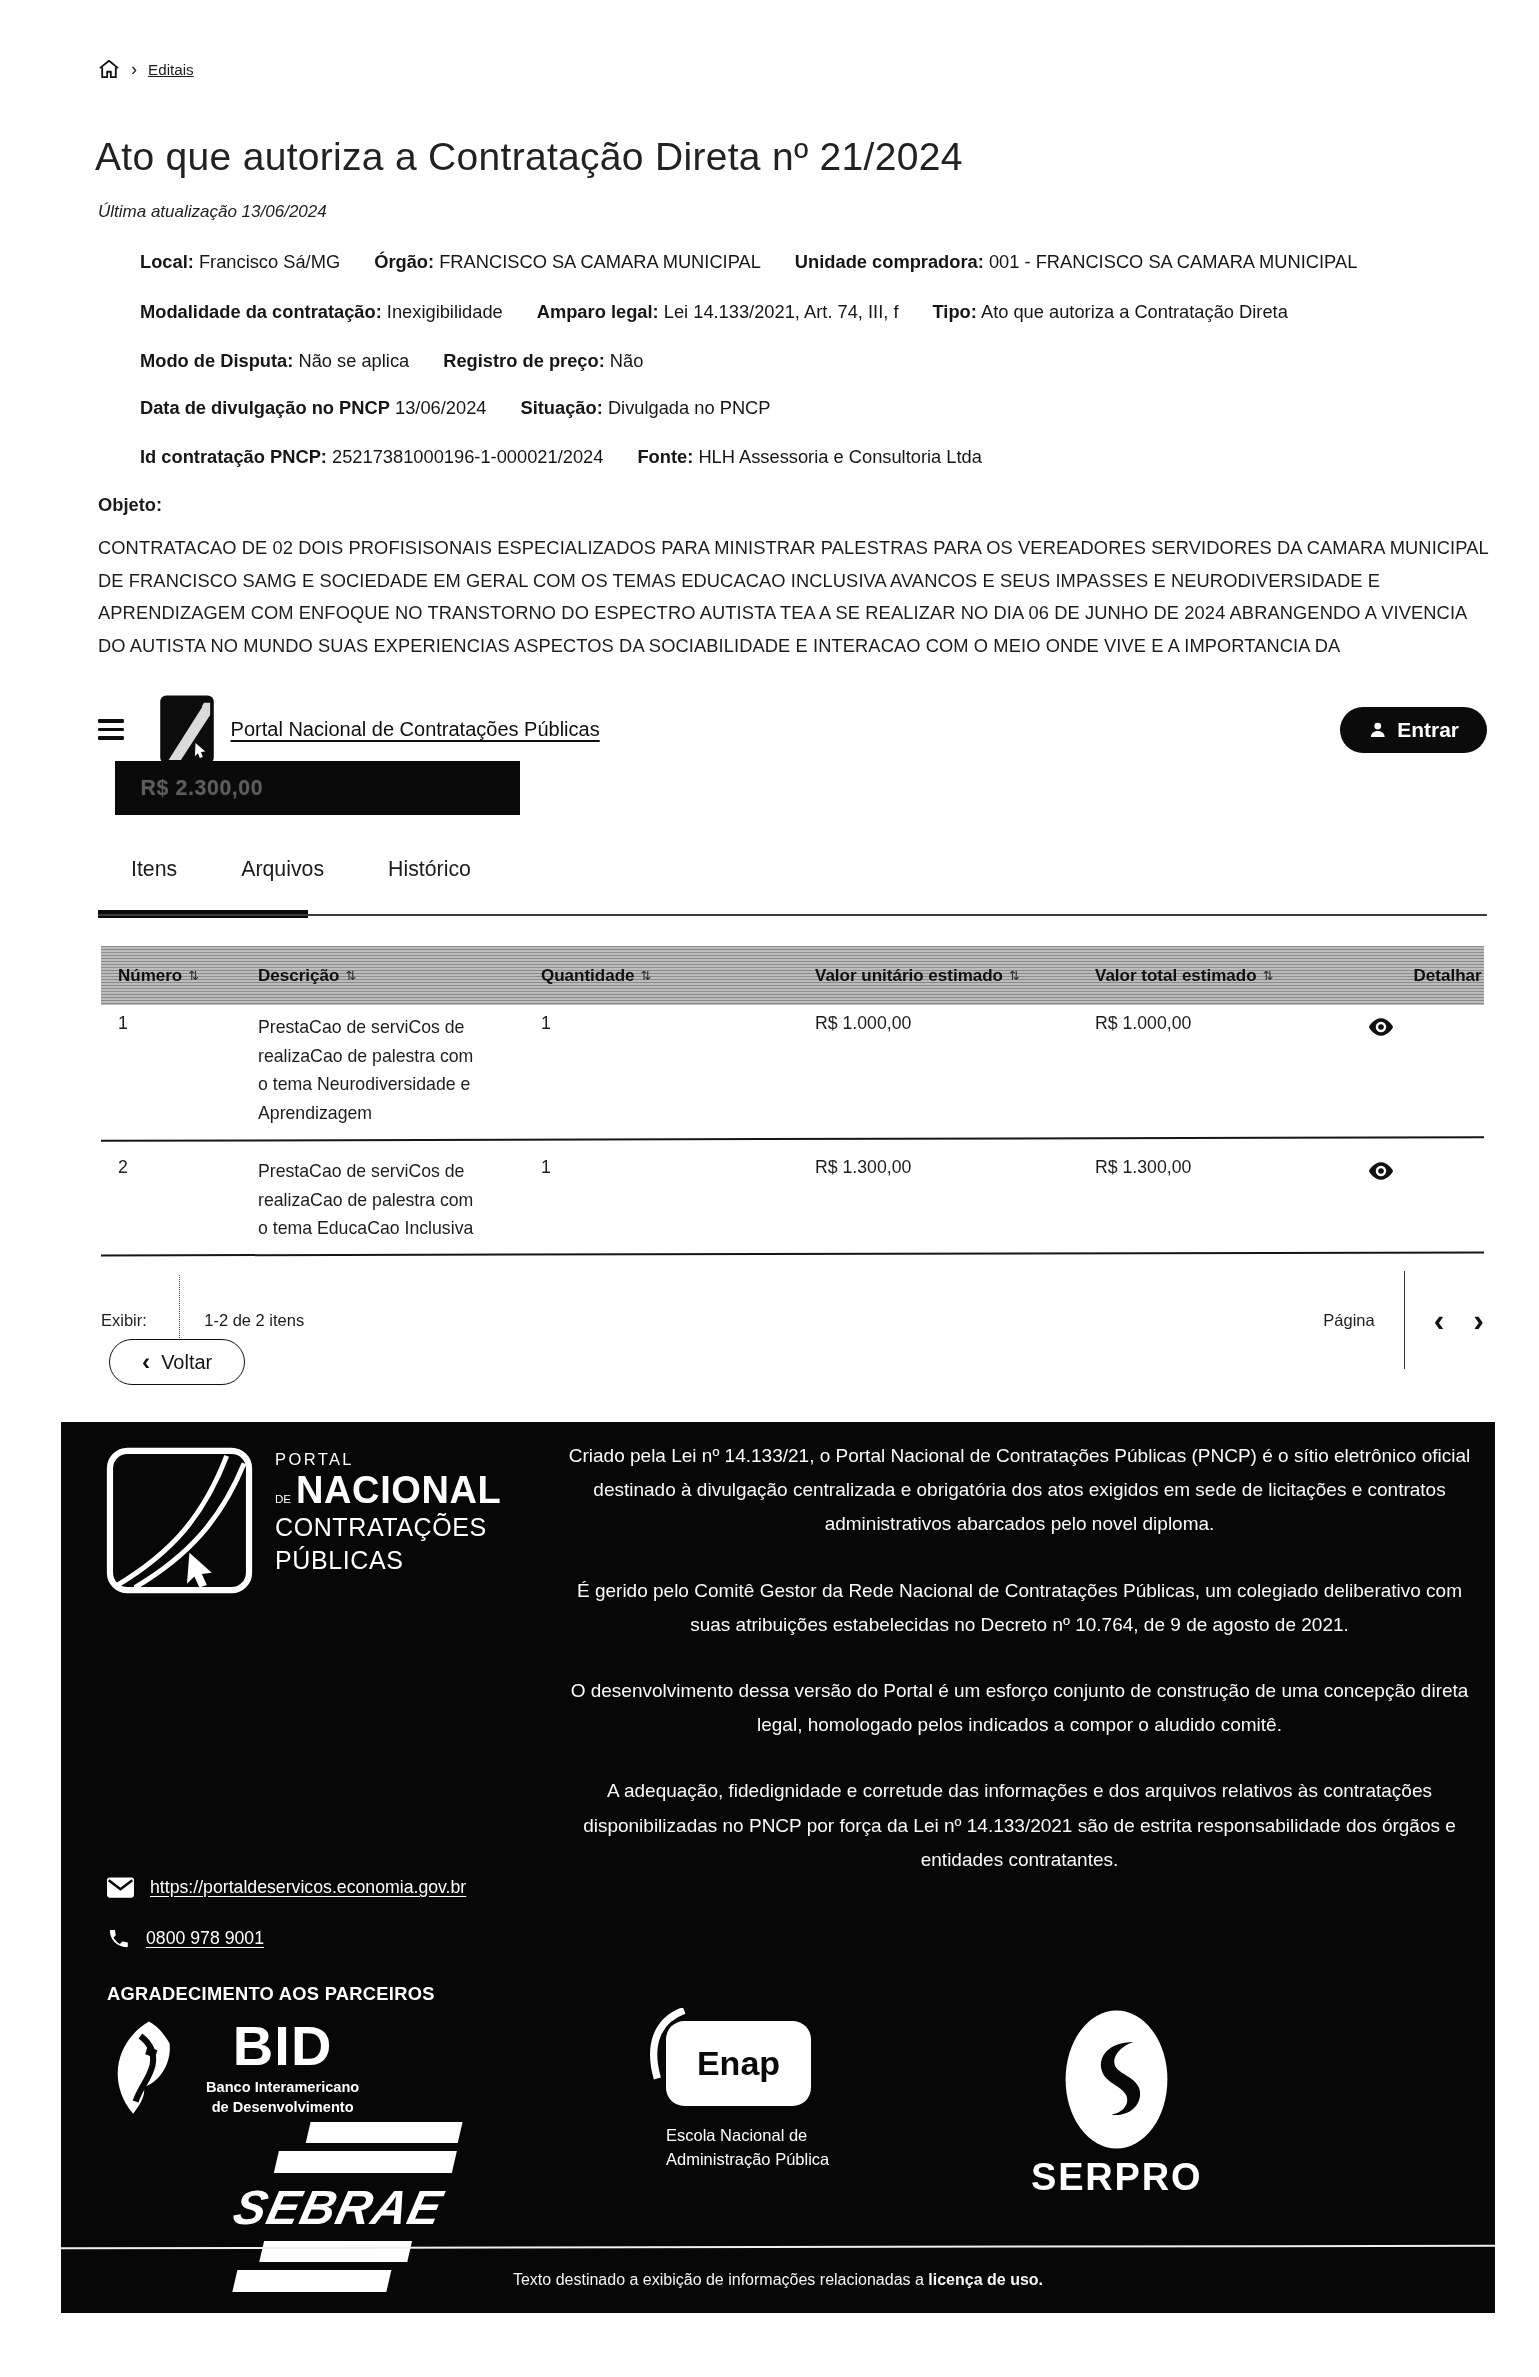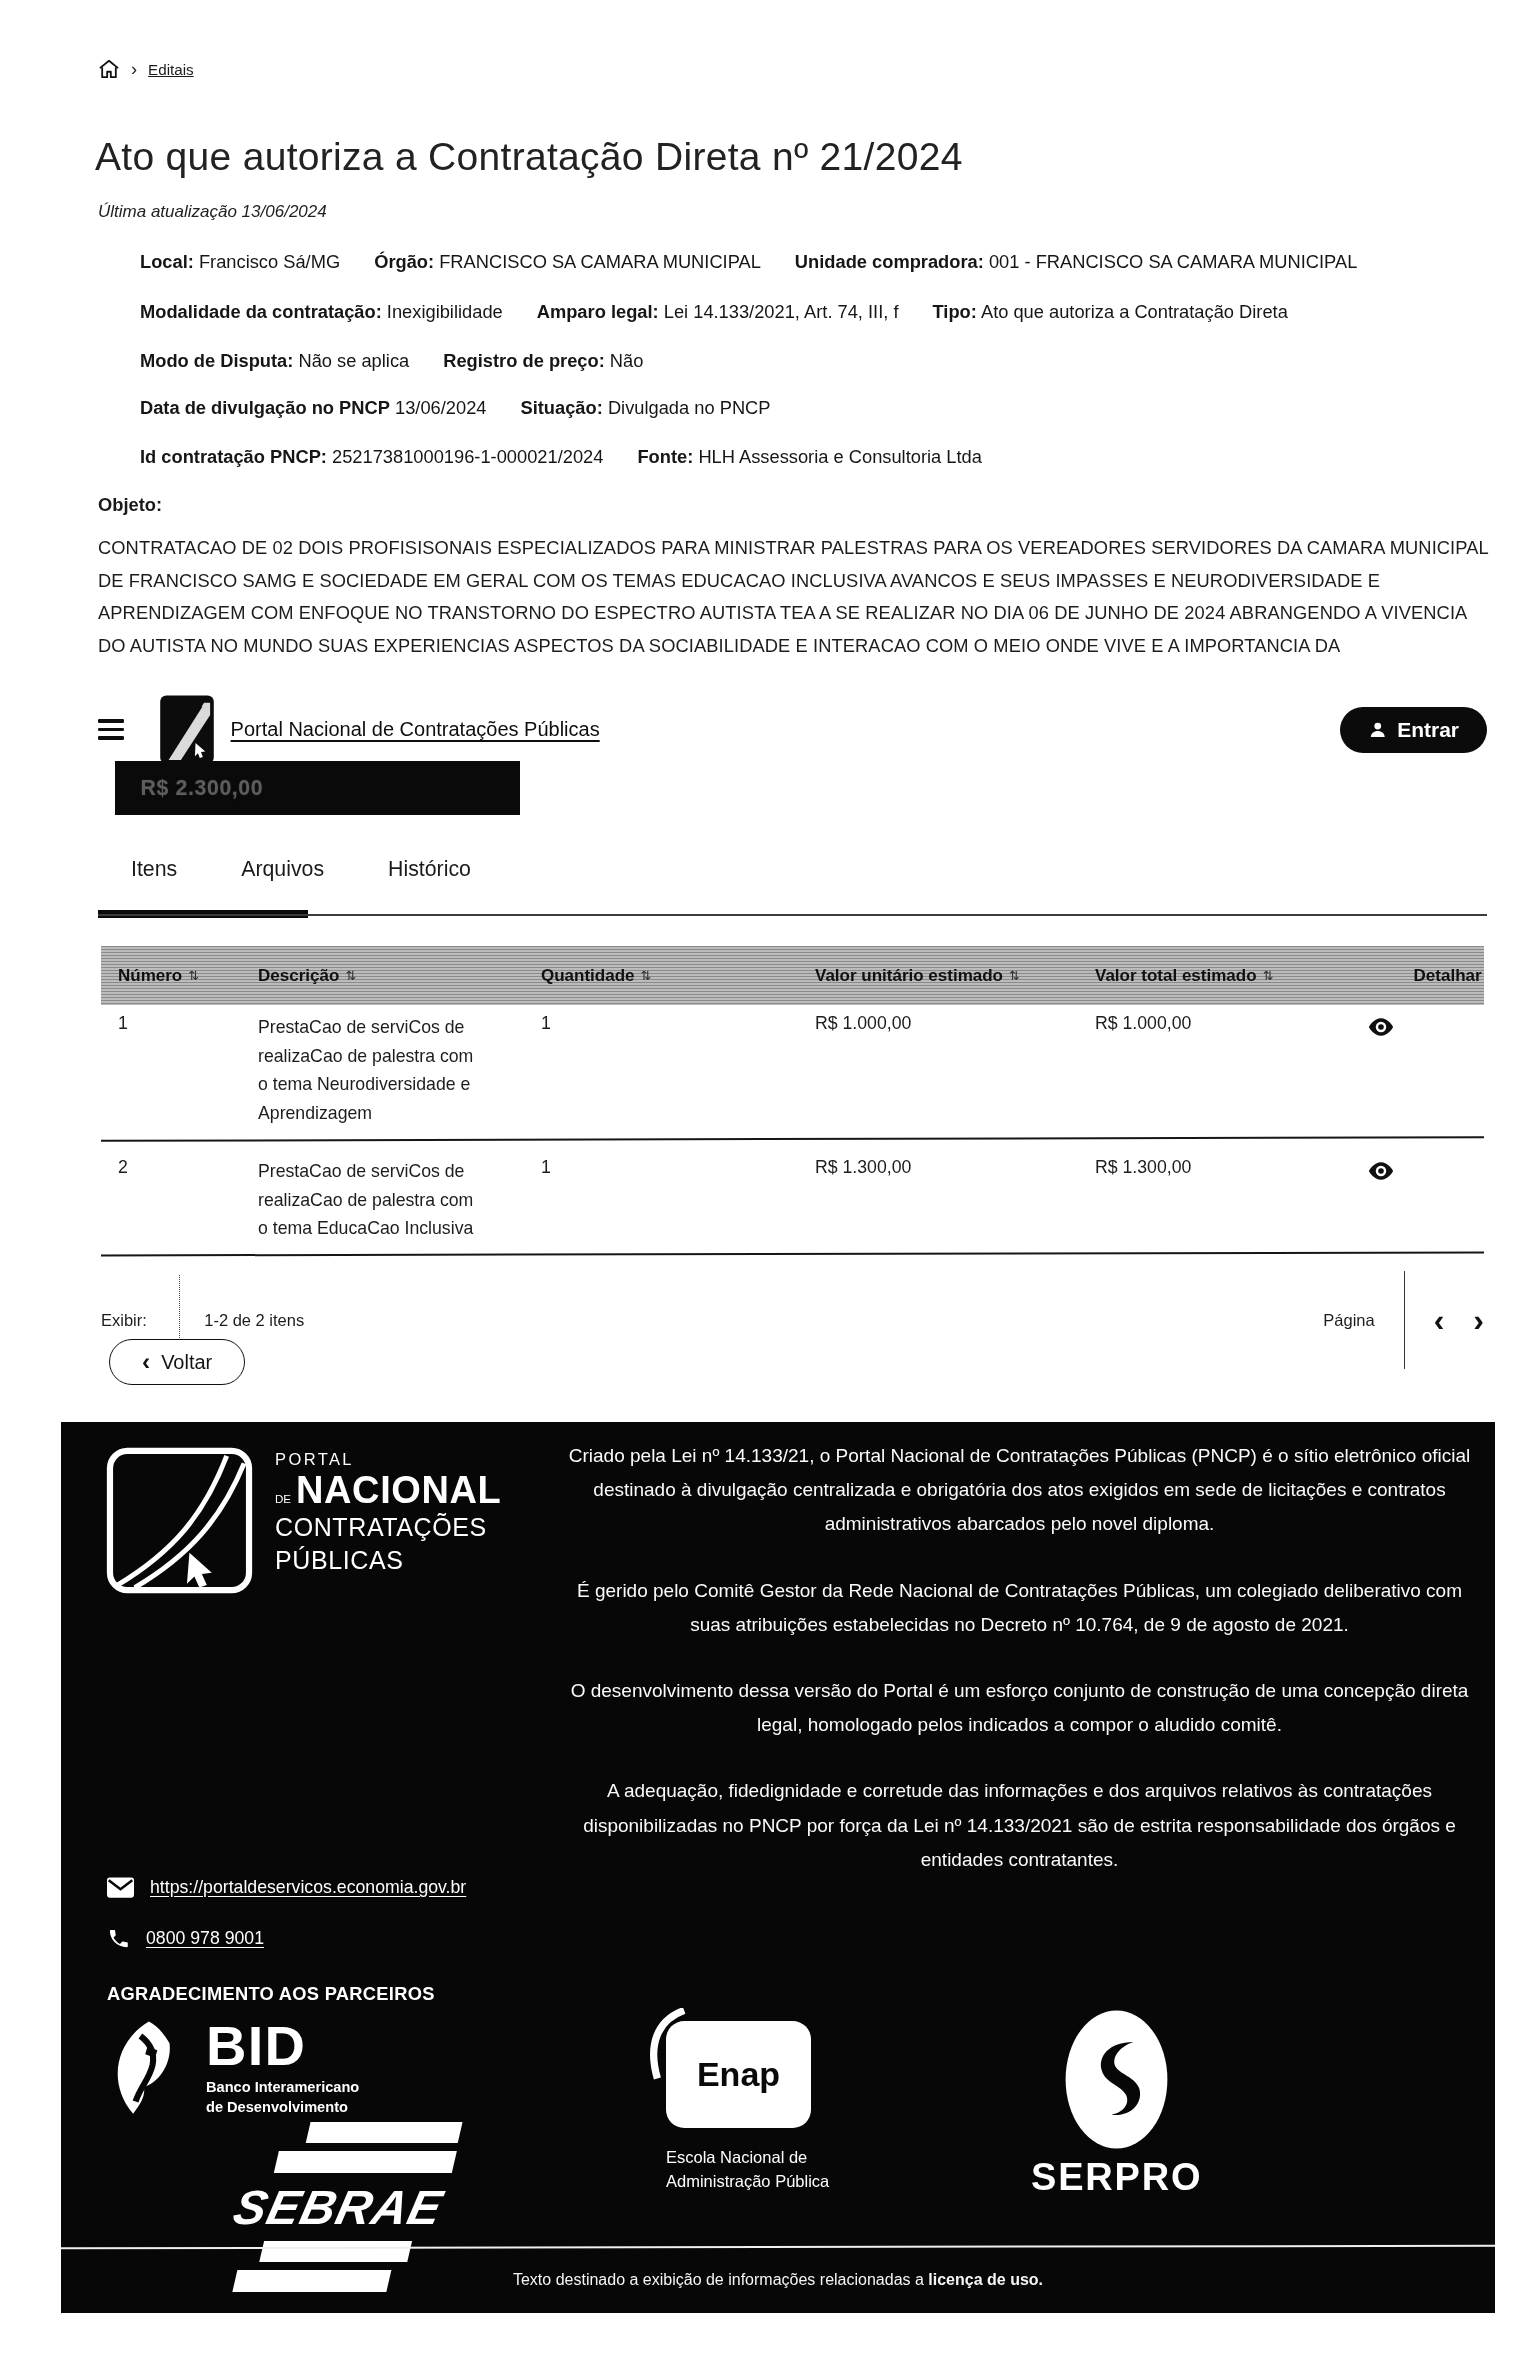--- a/index.html
+++ b/index.html
@@ -83,25 +83,25 @@
   .f-lt-nacional{font-size:38px;font-weight:600;letter-spacing:0.6px;line-height:1.05;}
   .f-lt-contr{font-size:25px;letter-spacing:0.6px;line-height:1.3;}
   .f-lt-publ{font-size:25px;letter-spacing:0.6px;line-height:1.3;}
   .f-paras{position:absolute;left:495px;top:17px;width:927px;text-align:center;}
   .f-paras p{margin:0 0 32px 0;font-size:19px;line-height:1.8;font-weight:400;color:#fbfbfb;}
   .f-contact{position:absolute;left:46px;display:flex;align-items:center;gap:16px;font-size:17.7px;}
   .f-web{top:455px}.f-phone{top:505px}
   .f-contact a{color:#fff;text-decoration:underline;text-underline-offset:3px;}
   .f-thanks{position:absolute;left:46px;top:561px;font-size:18.3px;font-weight:700;letter-spacing:0.3px;}
   .bid{position:absolute;left:43px;top:597px;display:flex;gap:11px;}
-  .bid-col{display:flex;flex-direction:column;}
+  .bid-col{display:flex;flex-direction:column;text-align:center;}
   .bid-name{font-size:56px;font-weight:700;line-height:.95;letter-spacing:1.2px;}
   .bid-cap{font-size:14.6px;font-weight:700;line-height:1.35;margin-top:6.1px;}
   .enap{position:absolute;left:605px;top:599px;display:flex;flex-direction:column;}
-  .enap-box{position:relative;width:145px;height:107px;background:#fff;border-radius:18.3px;
+  .enap-box{position:relative;width:145px;height:85px;background:#fff;border-radius:18.3px;
             display:flex;align-items:center;justify-content:center;}
   .enap-name{color:#0a0a0a;font-size:34px;font-weight:700;}
   .enap-arc{position:absolute;left:-21px;top:-13.4px;}
   .enap-cap{font-size:16.5px;line-height:1.45;margin-top:18.3px;}
   .serpro{position:absolute;left:970px;top:586px;display:flex;flex-direction:column;align-items:center;}
   .serpro-name{font-size:38px;font-weight:700;letter-spacing:1.8px;margin-top:4.9px;}
   .sebrae{position:absolute;left:137px;top:700px;transform:skewX(-13deg);display:flex;flex-direction:column;}
   .sebrae i{display:block;height:21.3px;background:#fff;}
   .sb1{width:152px;margin-left:93px;}
   .sb2{width:178px;margin-left:68px;margin-top:8px;}

